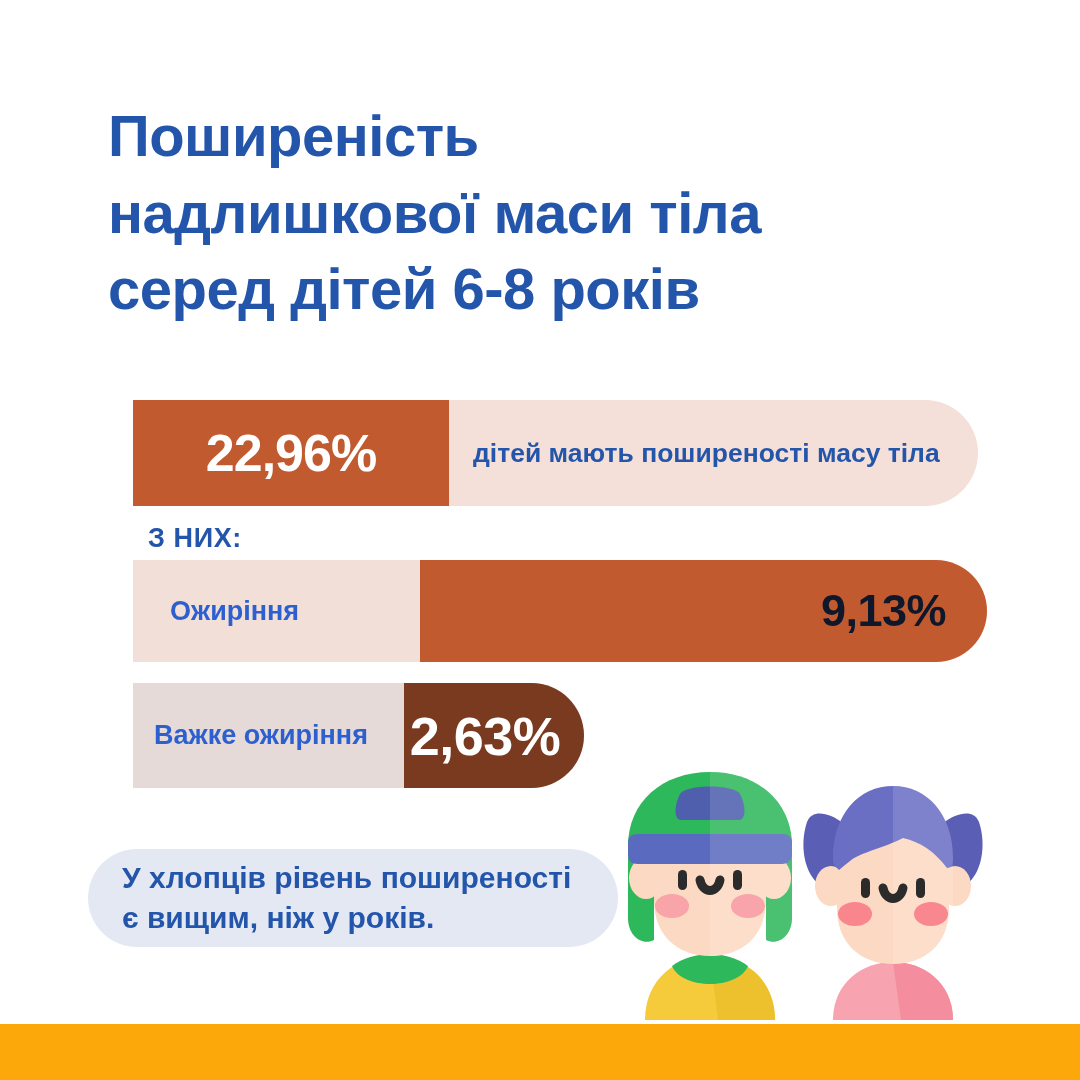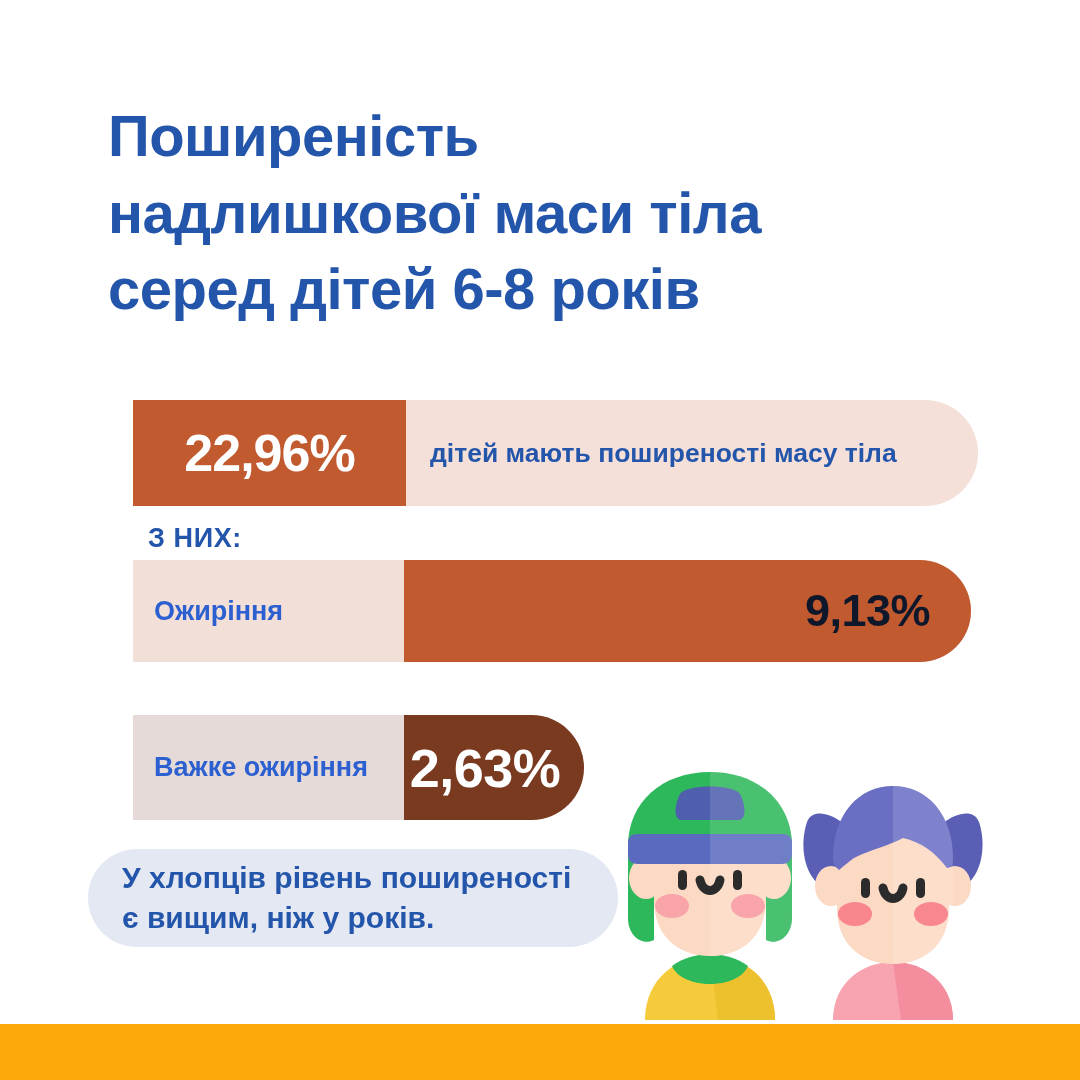--- a/index.html
+++ b/index.html
@@ -37,21 +37,21 @@
     top: 400px;
     width: 845px;
     height: 106px;
     border-radius: 0 53px 53px 0;
     background: #f4e0d8;
     overflow: hidden;
     display: flex;
     align-items: center;
   }
   .bar1-fill {
-    width: 273px;
+    width: 316px;
     height: 100%;
     background: #c25a30;
     display: flex;
     align-items: center;
     justify-content: center;
     flex: none;
   }
   .bar1-value {
     color: #ffffff;
     font-size: 52px;
@@ -82,20 +82,21 @@
     position: absolute;
     left: 133px;
     top: 560px;
     width: 838px;
     height: 102px;
     border-radius: 0 51px 51px 0;
     background: #f2dfd7;
     overflow: hidden;
     display: flex;
     align-items: center;
+    padding-left: 16px;
   }
   .bar2-label {
     width: 271px;
     flex: none;
     color: #2c5fd0;
     font-size: 27px;
     font-weight: bold;
     padding-left: 21px;
     box-sizing: border-box;
     white-space: nowrap;
@@ -122,21 +123,20 @@
     position: absolute;
     left: 133px;
     top: 683px;
     width: 451px;
     height: 105px;
     border-radius: 0 53px 53px 0;
     background: #e5dad7;
     overflow: hidden;
     display: flex;
     align-items: center;
-    margin-top: 32px;
   }
   .bar3-label {
     width: 271px;
     flex: none;
     color: #2c5fd0;
     font-size: 27px;
     font-weight: bold;
     padding-left: 21px;
     box-sizing: border-box;
     white-space: nowrap;

